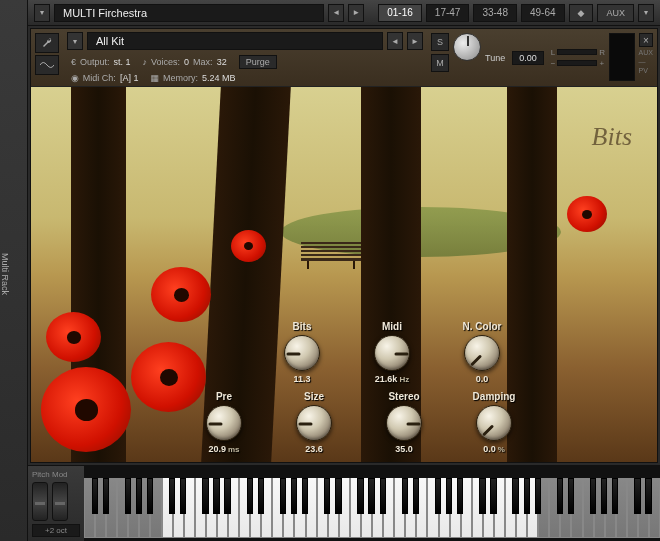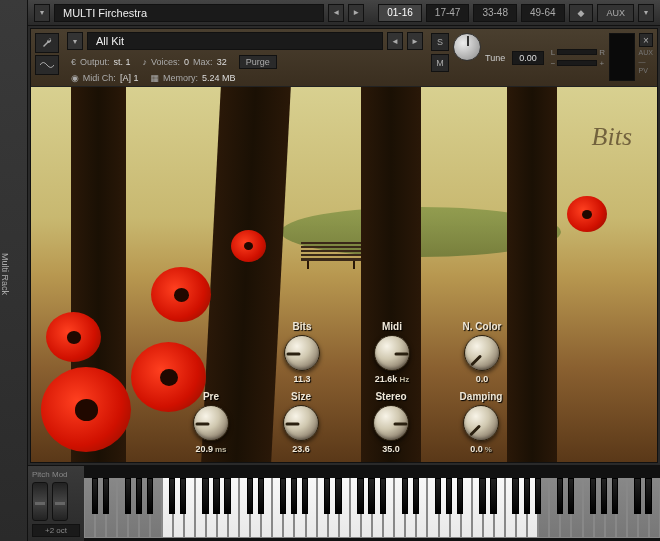--- a/index.html
+++ b/index.html
@@ -63,21 +63,21 @@
 .p3 { left: 15px; bottom: 100px; width: 55px; height: 50px; }
 .p4 { left: 120px; bottom: 140px; width: 60px; height: 55px; }
 .p5 { left: 200px; bottom: 200px; width: 35px; height: 32px; }
 .p6 { right: 50px; bottom: 230px; width: 40px; height: 36px; }
 
 .title-art { position: absolute; top: 30px; left: 30px; font-family: 'Brush Script MT', cursive; font-size: 34px; color: #3a2810; font-style: italic; text-shadow: 1px 1px 2px rgba(255,240,200,0.5); }
 .brand { position: absolute; top: 35px; right: 25px; font-family: 'Brush Script MT', cursive; font-size: 26px; color: #4a3820; font-style: italic; opacity: 0.7; }
 
 .knob-row { position: absolute; display: flex; gap: 28px; }
 .kr1 { bottom: 78px; left: 240px; }
-.kr2 { bottom: 8px; left: 149px; }
+.kr2 { bottom: 8px; left: 162px; }
 .knob-unit { display: flex; flex-direction: column; align-items: center; gap: 3px; width: 62px; font-weight: bold; }
 .knob-label { font-size: 10px; color: #f0e8d8; text-shadow: 1px 1px 1px #000; }
 .knob-dial { width: 36px; height: 36px; border-radius: 50%; background: radial-gradient(circle at 35% 30%, #f8f4e8, #d0c8b0 40%, #605040); border: 1px solid #2a2010; box-shadow: 0 2px 4px rgba(0,0,0,0.6), inset 0 -2px 3px rgba(0,0,0,0.3); position: relative; cursor: pointer; }
 .knob-dial::after { content: ''; position: absolute; width: 3px; height: 14px; background: #2a2010; top: 2px; left: 16px; border-radius: 2px; }
 .knob-dial.r90::after { transform-origin: 50% 16px; transform: rotate(90deg); }
 .knob-dial.r-90::after { transform-origin: 50% 16px; transform: rotate(-90deg); }
 .knob-dial.r-135::after { transform-origin: 50% 16px; transform: rotate(-135deg); }
 .knob-val { font-size: 9px; color: #f0e8d8; text-shadow: 1px 1px 1px #000; }
 .knob-unit-suffix { font-size: 8px; color: #c0b8a0; margin-left: 2px; }
 

